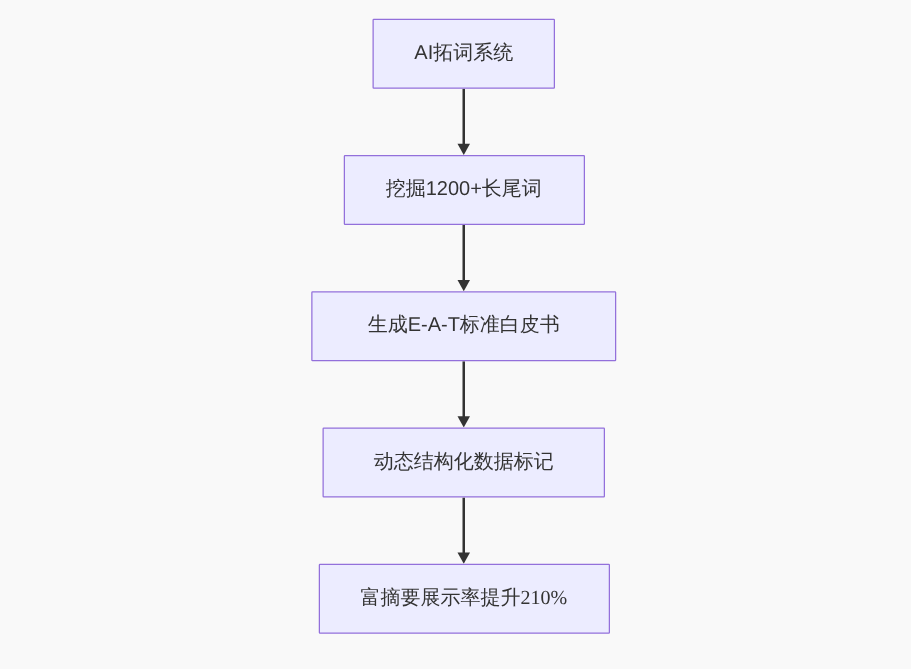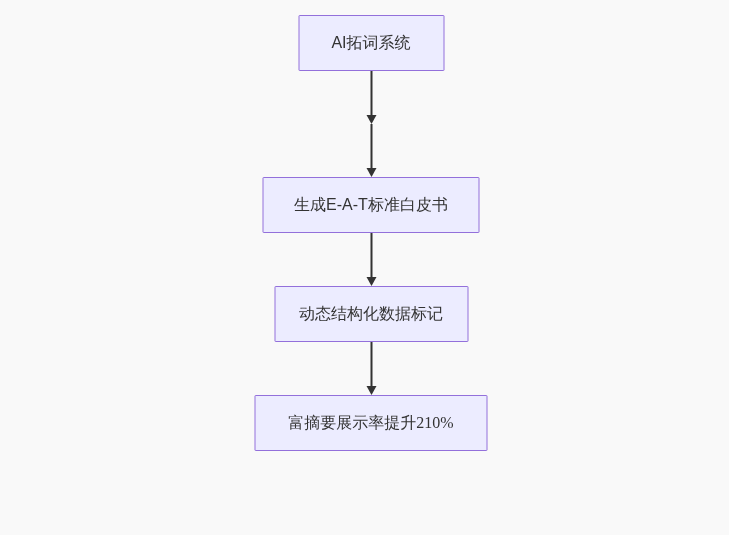--- a/index.html
+++ b/index.html
@@ -30,22 +30,22 @@
     border: 1px solid #9370DB;
     border-radius: 1px;
     color: #333333;
     font-size: 16px;
     line-height: 1;
     white-space: nowrap;
     text-align: center;
   }
   .node-0 { width: 146px; }
   .node-1 { width: 193px; }
-  .node-2 { width: 217px; }
-  .node-3 { width: 194px; }
+  .node-2 { width: 244px; }
+  .node-3 { width: 226px; }
   .node-4 { width: 233px; font-family: Liberation Serif, serif; }
   .edge {
     width: 14px;
     height: 53px;
     display: block;
   }
   .edge svg { display: block; }
 </style>
 </head>
 <body>
@@ -56,20 +56,23 @@
     <span>AI拓词系统</span>
   </div>
 
   <div class="edge">
     <svg width="14" height="53" viewBox="0 0 14 53">
       <line x1="7" y1="0" x2="7" y2="45" stroke="#333333" stroke-width="2"></line>
       <polygon points="2,44 12,44 7,53" fill="#333333"></polygon>
     </svg>
   </div>
 
+  <div class="node node-1">
+    <span>挖掘1200+长尾词</span>
+  </div>
 
   <div class="edge">
     <svg width="14" height="53" viewBox="0 0 14 53">
       <line x1="7" y1="0" x2="7" y2="45" stroke="#333333" stroke-width="2"></line>
       <polygon points="2,44 12,44 7,53" fill="#333333"></polygon>
     </svg>
   </div>
 
   <div class="node node-2">
     <span>生成E-A-T标准白皮书</span>

